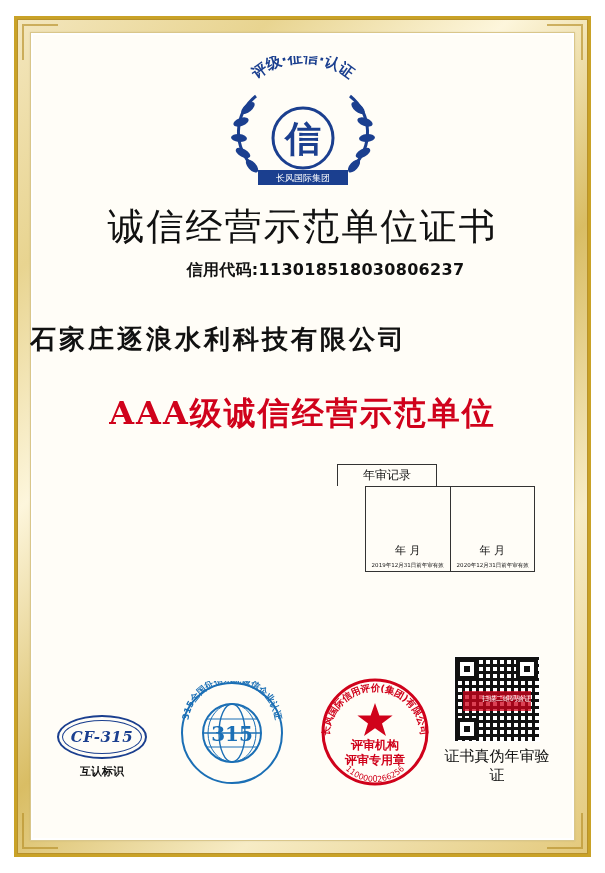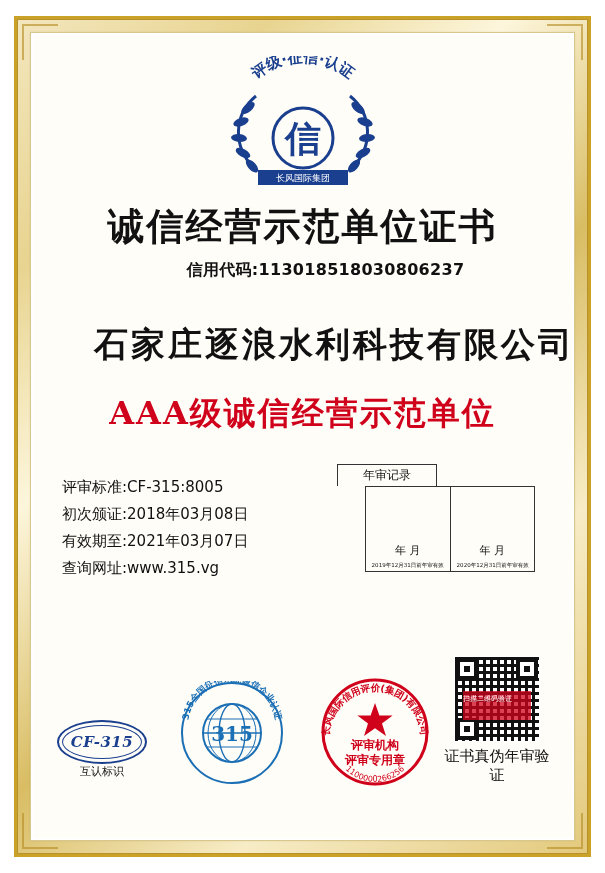--- a/index.html
+++ b/index.html
@@ -77,21 +77,21 @@
 
   
   .title {
     position: absolute;
     top: 170px;
     left: 0;
     right: 0;
     text-align: center;
     font-family: "DejaVu Sans", sans-serif;
     font-size: 37px;
-    font-weight: bold;
+    font-weight: normal;
     letter-spacing: 2px;
     color: #111111;
   }
   .credit-code {
     position: absolute;
     top: 228px;
     left: 0;
     right: 0;
     text-align: center;
     padding-left: 46px;
@@ -99,23 +99,23 @@
     font-size: 16px;
     font-weight: bold;
     color: #111111;
     letter-spacing: .3px;
   }
   .company {
     position: absolute;
     top: 290px;
     left: 0;
     right: 0;
-    text-align: right;
-    font-family: "DejaVu Sans", sans-serif;
-    font-size: 34px;
+    text-align: left;
+    font-family: "DejaVu Sans", sans-serif;
+    font-size: 26px;
     font-weight: bold;
     letter-spacing: 3px;
     color: #111111;
   }
   .award {
     position: absolute;
     top: 360px;
     left: 0;
     right: 0;
     text-align: center;
@@ -222,23 +222,25 @@
   }
   .cf-text {
     font-family: "DejaVu Serif", serif;
     font-size: 15px;
     font-weight: bold;
     color: #1b3f8f;
     letter-spacing: .5px;
     font-style: italic;
   }
   .cf-caption {
+    margin-top: 5px;
     font-size: 11px;
     font-family: "DejaVu Sans", sans-serif;
     color: #111;
+    font-weight: bold;
   }
 
   .seal-globe {
     position: absolute;
     left: 150px;
     bottom: 18px;
     width: 104px;
     height: 104px;
   }
   .seal-red {
@@ -284,26 +286,26 @@
     background: #111;
   }
   .qr .f1 { left: 1px;  top: 1px; }
   .qr .f2 { right: 1px; top: 1px; }
   .qr .f3 { left: 1px;  bottom: 1px; }
   .qr-red {
     position: absolute;
     left: 8px;
     top: 34px;
     right: 8px;
-    height: 29px;
+    height: 20px;
     background: rgba(208,2,27,.75);
     color: #fff;
     font-size: 7px;
     line-height: 16px;
-    text-align: left;
+    text-align: right;
     font-family: "DejaVu Sans", sans-serif;
   }
   .qr-caption {
     margin-top: 5px;
     font-size: 15px;
     font-family: "DejaVu Sans", sans-serif;
     color: #111;
   }
 </style>
 </head>
@@ -357,26 +359,20 @@
     <div class="title">诚信经营示范单位证书</div>
 
     <div class="credit-code">
       <span>信用代码:</span><span>113018518030806237</span>
     </div>
 
     <div class="company">石家庄逐浪水利科技有限公司</div>
 
     <div class="award">AAA级诚信经营示范单位</div>
 
-    <div class="details">
-      <div>评审标准:CF-315:8005</div>
-      <div>初次颁证:2018年03月08日</div>
-      <div>有效期至:2021年03月07日</div>
-      <div>查询网址:www.315.vg</div>
-    </div>
 
     <div class="review-box">
       <div class="review-title">年审记录</div>
       <div class="review-grid">
         <div class="review-cell">
           <div class="cell-ym">年  月</div>
           <div class="cell-note">2019年12月31日前年审有效</div>
         </div>
         <div class="review-cell">
           <div class="cell-ym">年  月</div>

